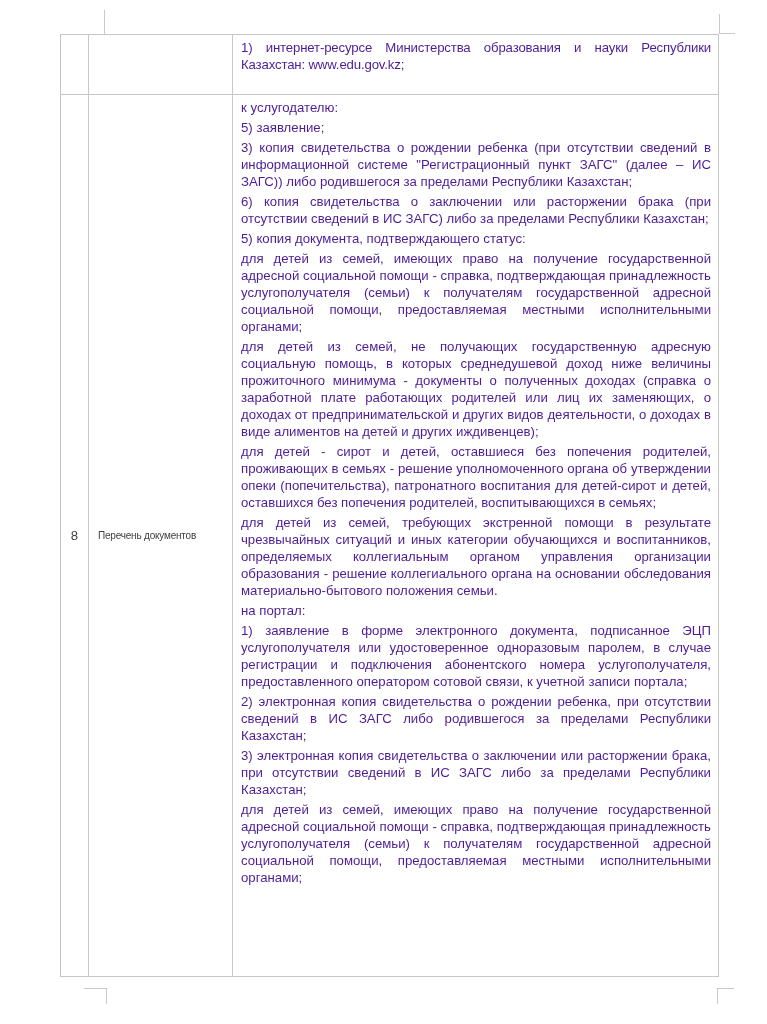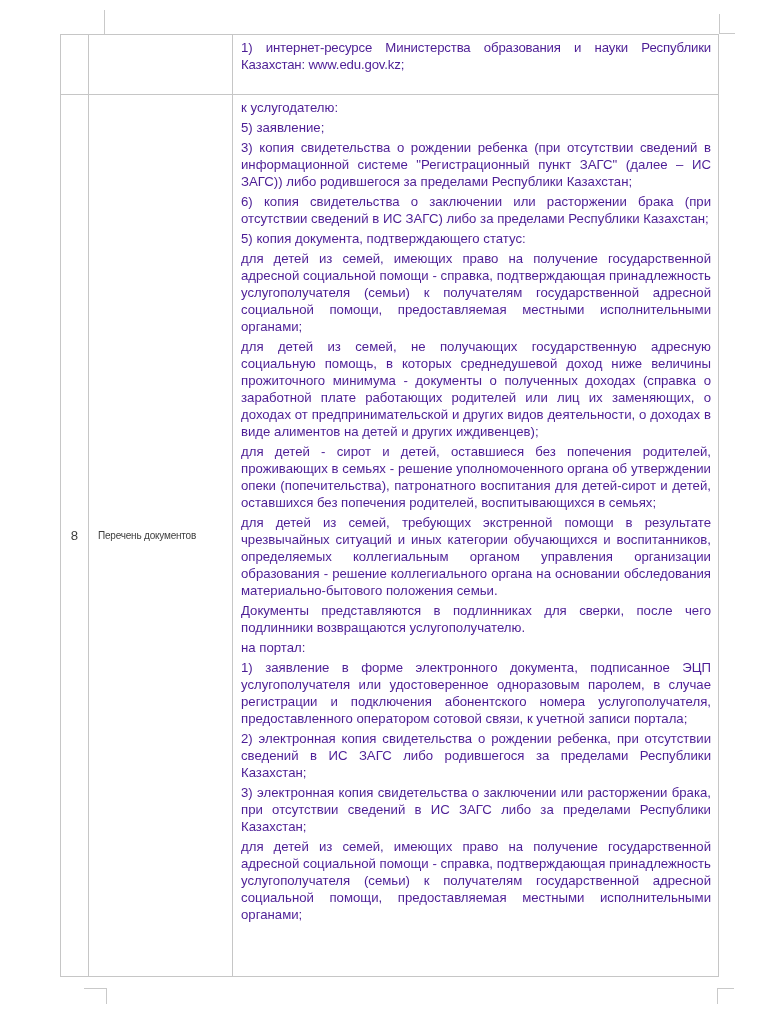--- a/index.html
+++ b/index.html
@@ -77,21 +77,20 @@
     <div class="cell-main">
         <p class="para">к услугодателю:</p>
         <p class="para">5) заявление;</p>
         <p class="para">3) копия свидетельства о рождении ребенка (при отсутствии сведений в информационной системе "Регистрационный пункт ЗАГС" (далее – ИС ЗАГС)) либо родившегося за пределами Республики Казахстан;</p>
         <p class="para">6) копия свидетельства о заключении или расторжении брака (при отсутствии сведений в ИС ЗАГС) либо за пределами Республики Казахстан;</p>
         <p class="para">5) копия документа, подтверждающего статус:</p>
         <p class="para">для детей из семей, имеющих право на получение государственной адресной социальной помощи - справка, подтверждающая принадлежность услугополучателя (семьи) к получателям государственной адресной социальной помощи, предоставляемая местными исполнительными органами;</p>
         <p class="para">для детей из семей, не получающих государственную адресную социальную помощь, в которых среднедушевой доход ниже величины прожиточного минимума - документы о полученных доходах (справка о заработной плате работающих родителей или лиц их заменяющих, о доходах от предпринимательской и других видов деятельности, о доходах в виде алиментов на детей и других иждивенцев);</p>
         <p class="para">для детей - сирот и детей, оставшиеся без попечения родителей, проживающих в семьях - решение уполномоченного органа об утверждении опеки (попечительства), патронатного воспитания для детей-сирот и детей, оставшихся без попечения родителей, воспитывающихся в семьях;</p>
         <p class="para">для детей из семей, требующих экстренной помощи в результате чрезвычайных ситуаций и иных категории обучающихся и воспитанников, определяемых коллегиальным органом управления организации образования - решение коллегиального органа на основании обследования материально-бытового положения семьи.</p>
-        <p class="para">Документы представляются в подлинниках для сверки, после чего подлинники возвращаются услугополучателю.</p>
         <p class="para">на портал:</p>
         <p class="para">1) заявление в форме электронного документа, подписанное ЭЦП услугополучателя или удостоверенное одноразовым паролем, в случае регистрации и подключения абонентского номера услугополучателя, предоставленного оператором сотовой связи, к учетной записи портала;</p>
         <p class="para">2) электронная копия свидетельства о рождении ребенка, при отсутствии сведений в ИС ЗАГС либо родившегося за пределами Республики Казахстан;</p>
         <p class="para">3) электронная копия свидетельства о заключении или расторжении брака, при отсутствии сведений в ИС ЗАГС либо за пределами Республики Казахстан;</p>
         <p class="para">для детей из семей, имеющих право на получение государственной адресной социальной помощи - справка, подтверждающая принадлежность услугополучателя (семьи) к получателям государственной адресной социальной помощи, предоставляемая местными исполнительными органами;</p>
       </div>
   </div>
 
 </div>
 

